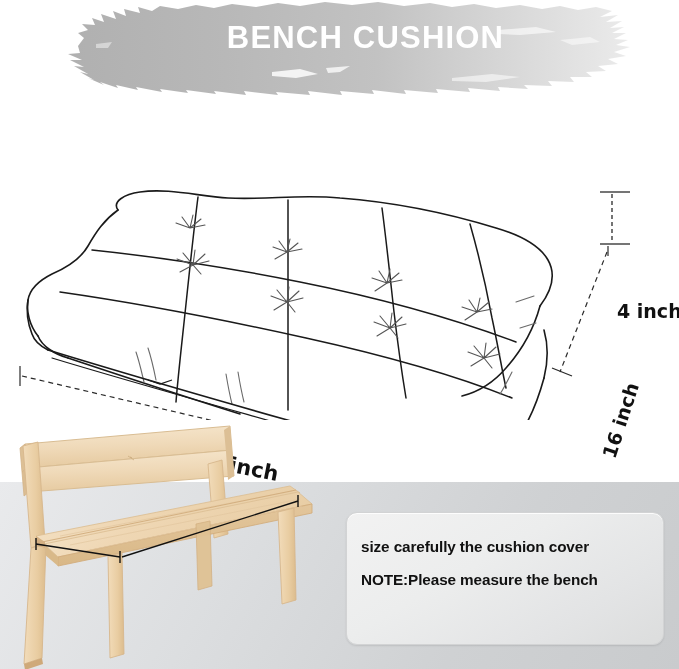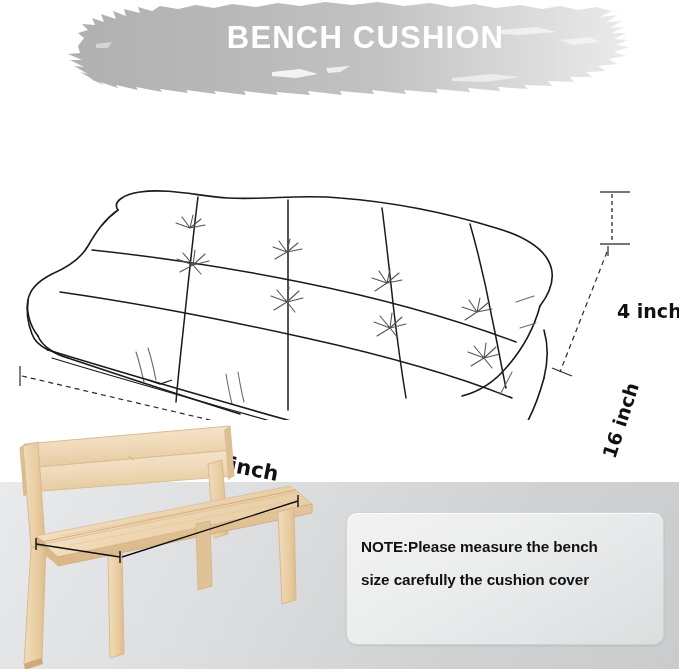--- a/index.html
+++ b/index.html
@@ -315,17 +315,17 @@
         <line x1="120" y1="137" x2="120" y2="149"></line>
 
         <line x1="122" y1="143" x2="298" y2="87"></line>
         <line x1="298" y1="81" x2="298" y2="93"></line>
       </g>
     </svg>
 
   </div>
 
   <div class="note-box">
+    <div class="note-text">size carefully the cushion cover</div>
     <div class="note-text">NOTE:Please measure the bench</div>
-    <div class="note-text">size carefully the cushion cover</div>
   </div>
 
 </div>
 
 </body></html>

